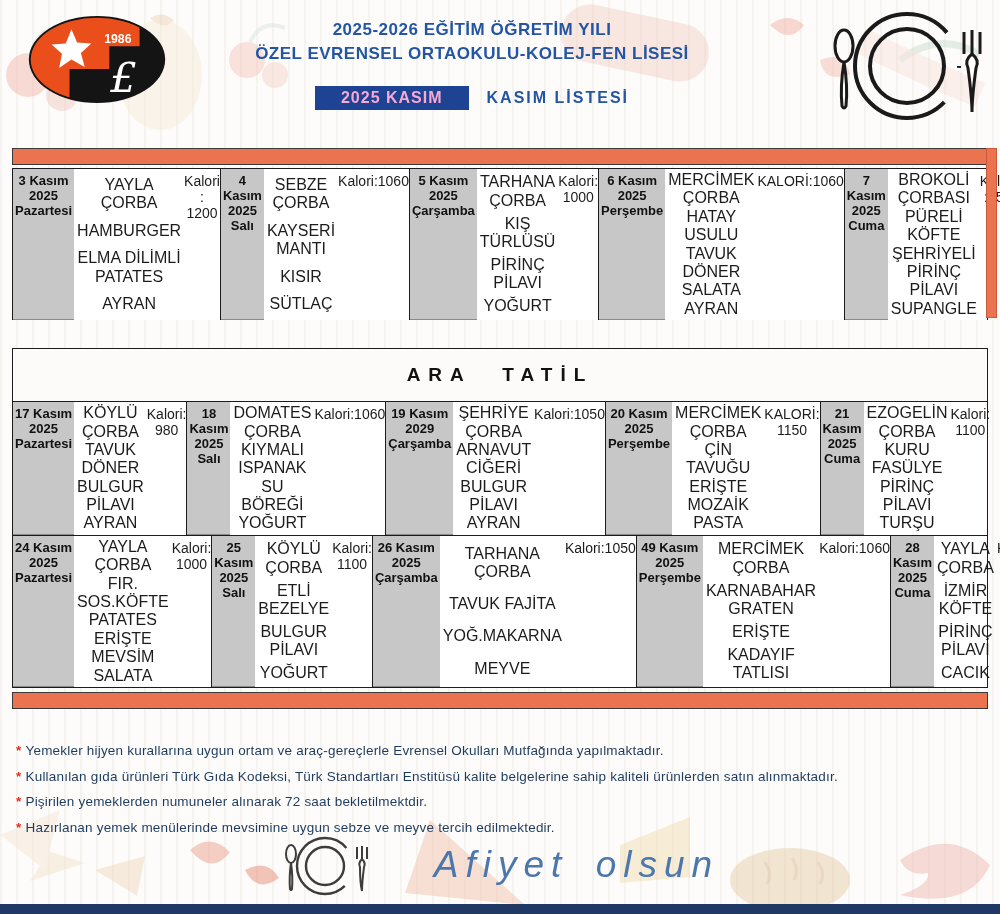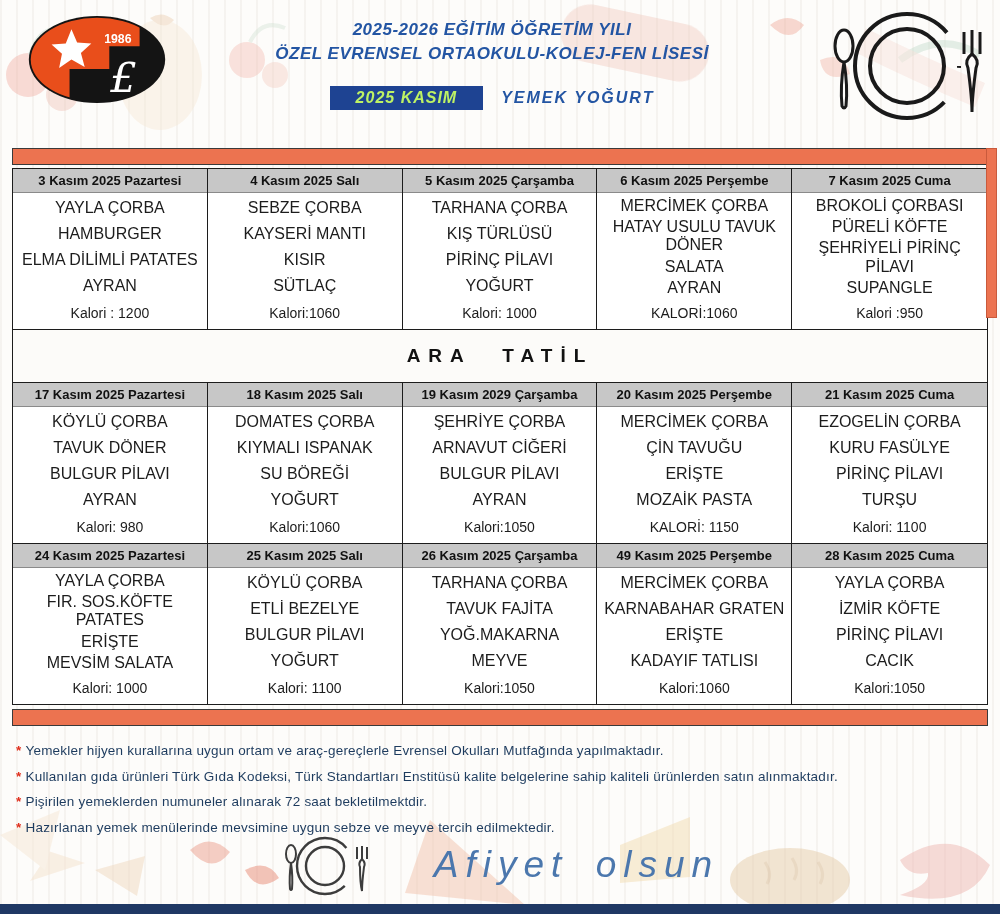--- a/index.html
+++ b/index.html
@@ -6,46 +6,46 @@
   body{font-family:"Liberation Sans","DejaVu Sans",sans-serif;background:#e9e7e4;}
   .page{position:relative;width:1000px;height:914px;margin:0 auto;overflow:hidden;
         background:#fdfcfa;
         background-image:repeating-linear-gradient(90deg,rgba(236,232,227,.45) 0 2px,rgba(255,255,255,0) 2px 16px);}
   svg{display:block;}
   .decor{position:absolute;inset:0;pointer-events:none;}
 
   
   .hdr{position:absolute;left:0;top:0;width:100%;height:140px;}
   .logo{position:absolute;left:26px;top:14px;}
-  .titles{position:absolute;left:212px;top:14px;width:560px;text-align:center;color:#2355a3;font-style:italic;}
+  .titles{position:absolute;left:192px;top:14px;width:560px;text-align:center;color:#2355a3;}
   .t1{font-size:17px;font-weight:bold;letter-spacing:.5px;margin-top:6px;}
   .t2{font-size:17px;font-weight:bold;letter-spacing:.5px;margin-top:4px;}
   .badge-row{margin-top:22px;display:flex;justify-content:center;align-items:center;gap:18px;}
-  .badge{background:#1e4392;color:#bef264;font-weight:bold;font-size:16px;padding:3px 26px;letter-spacing:1px;}
+  .badge{background:#1e4392;color:#f9a8d4;font-weight:bold;font-size:16px;padding:3px 26px;letter-spacing:1px;}
   .list-label{color:#2355a3;font-weight:bold;font-size:16px;letter-spacing:2px;}
   .plate-big{position:absolute;right:10px;top:4px;}
 
   
   .menu-table{position:absolute;left:12px;top:148px;width:976px;}
   .bar{height:15px;background:#ec7350;border:1px solid #3a3a3a;}
   .bar.top{margin-bottom:3px;}
   .bar.bot{margin-top:0;}
   .week{display:grid;grid-template-columns:repeat(5,1fr);border:1px solid #1c1c1c;border-bottom:none;background:#fff;}
   .week.last{border-bottom:1px solid #1c1c1c;}
-  .day{border-right:1px solid #1c1c1c;display:flex;flex-direction:column;}
+  .day{border-right:1px solid #1c1c1c;display:flex;}
   .day:last-child{border-right:none;}
   .dhead{background:#c7c7c7;border-bottom:1px solid #8a8a8a;font-weight:bold;font-size:13px;
          color:#111;text-align:center;padding:4px 2px;}
   .ditems{flex:1;display:flex;flex-direction:column;justify-content:space-around;align-items:center;
           padding:2px 3px;min-height:104px;}
   .menu-item{font-size:16px;color:#1c1c1c;text-align:center;line-height:1.15;}
   .dkal{font-size:14px;color:#1c1c1c;text-align:center;padding:4px 0 8px 0;}
   .break-row{border:1px solid #1c1c1c;border-bottom:none;background:#fcfbf9;height:52px;
              display:flex;align-items:center;justify-content:center;
-             font-size:19px;font-weight:bold;color:#111;letter-spacing:8px;word-spacing:18px;}
+             font-size:19px;font-weight:bold;color:#111;letter-spacing:8px;word-spacing:18px;margin-top:28px;}
   .right-strip{position:absolute;left:986px;top:148px;width:9px;height:168px;background:#ec7350;border:1px solid #c95a3c;}
 
   
   .notes{position:absolute;left:16px;top:734px;width:960px;}
   .note{font-size:13.5px;color:#1d3b5e;margin-bottom:10.5px;letter-spacing:.2px;margin-top:9px;}
   .note .star{color:#e0301e;font-weight:bold;margin-right:4px;}
 
   
   .greet{position:absolute;left:0;top:832px;width:100%;display:flex;align-items:center;justify-content:center;gap:22px;}
   .greet-text{font-size:37px;font-style:italic;color:#4b77ad;letter-spacing:7px;word-spacing:10px;margin-left:39px;}
@@ -103,21 +103,21 @@
         <text x="97" y="31" font-size="13" font-weight="bold" fill="#fff" text-anchor="middle" font-family="Liberation Sans, sans-serif">1986</text>
         <text x="103" y="82" font-size="44" font-style="italic" fill="#fff" text-anchor="middle" font-family="DejaVu Serif, serif">£</text>
       </svg>
     </div>
 
     <div class="titles">
       <div class="t1">2025-2026 EĞİTİM ÖĞRETİM YILI</div>
       <div class="t2">ÖZEL EVRENSEL ORTAOKULU-KOLEJ-FEN LİSESİ</div>
       <div class="badge-row">
         <span class="badge">2025 KASIM</span>
-        <span class="list-label">YEMEK YOĞURT</span>
+        <span class="list-label">KASIM LİSTESİ</span>
       </div>
     </div>
 
     <div class="plate-big">
       <svg width="168" height="120" viewBox="0 0 168 120" fill="none" stroke="#1a1a1a">
         <ellipse cx="22" cy="42" rx="9" ry="16" stroke-width="3"></ellipse>
         <path d="M22 58 q-4 24 -2 44 q2 4 4 0 q2 -20 -2 -44" stroke-width="3"></path>
         <circle cx="85" cy="62" r="52" stroke-width="4" stroke-dasharray="250 38" stroke-dashoffset="-40"></circle>
         <circle cx="85" cy="62" r="37" stroke-width="4"></circle>
         <path d="M142 28 v22 M150 26 v24 M158 28 v22" stroke-width="3"></path>

